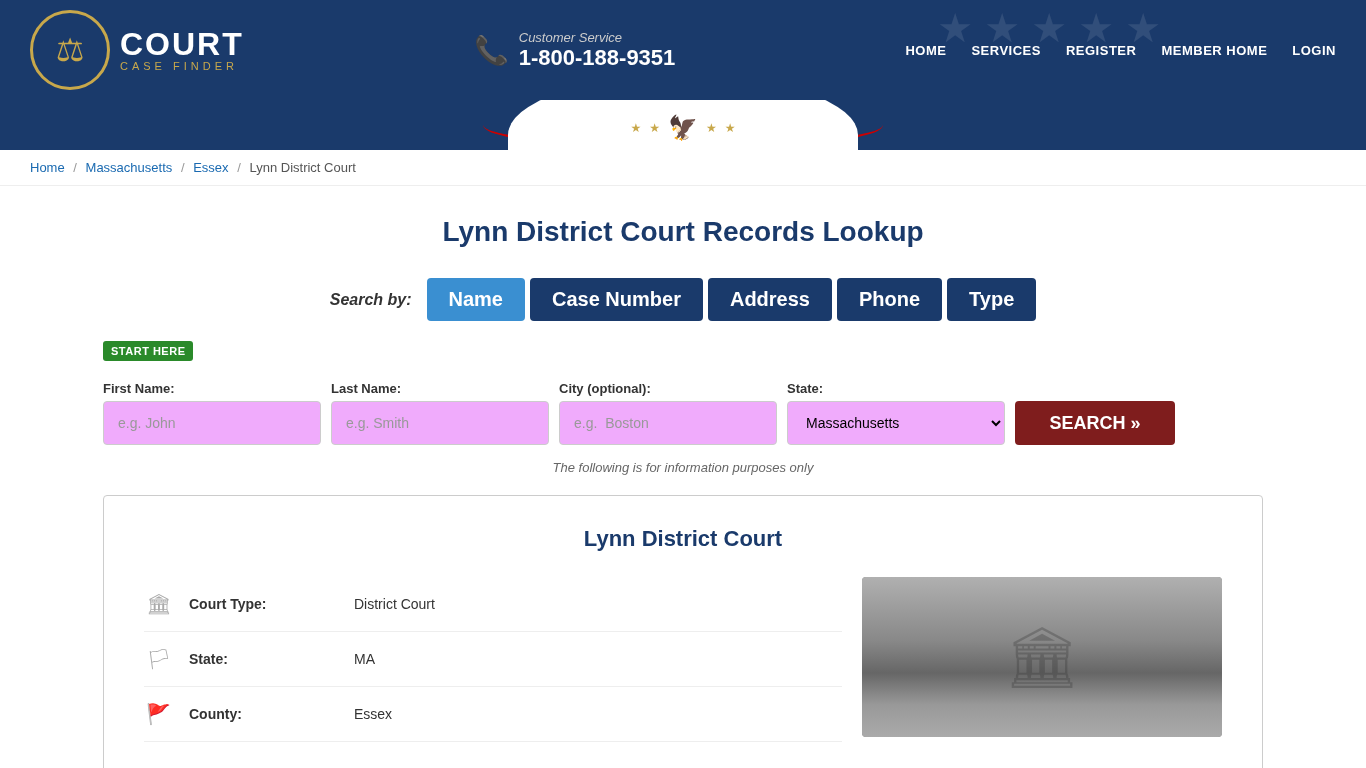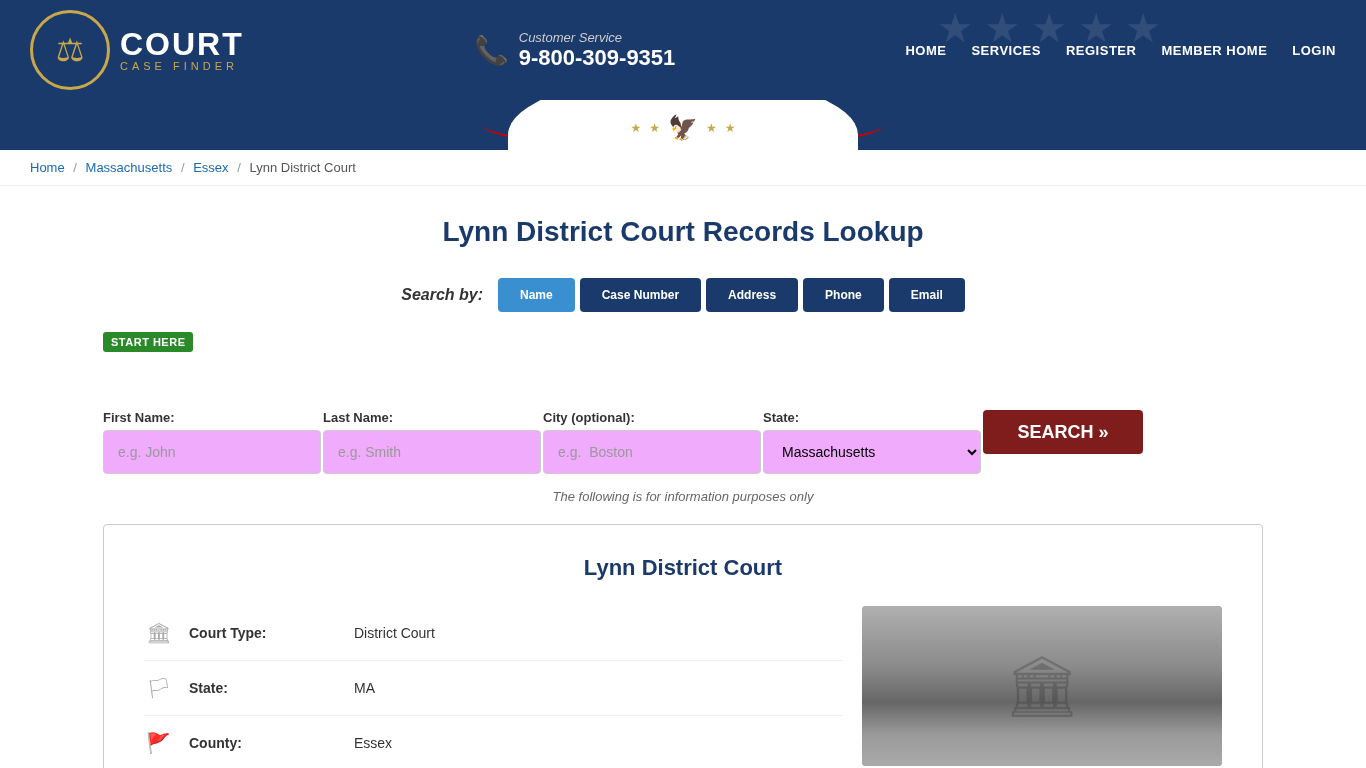--- a/index.html
+++ b/index.html
@@ -127,21 +127,21 @@
       font-style: italic;
       font-size: 16px;
       color: #333;
       margin-right: 10px;
     }
     .search-tab {
       padding: 10px 22px;
       border: none;
       border-radius: 4px;
       cursor: pointer;
-      font-size: 12px;
+      font-size: 20px;
       font-weight: bold;
       color: #fff;
     }
     .search-tab.active { background: #3a8fd1; }
     .search-tab.inactive { background: #1a3a6b; }
 
     
     .start-here {
       display: inline-block;
       background: #2a8a2a;
@@ -151,23 +151,23 @@
       padding: 4px 8px;
       border-radius: 3px;
       margin-bottom: 20px;
       text-transform: uppercase;
       letter-spacing: 0.5px;
     }
 
     
     .search-form {
       display: flex;
-      gap: 2px;
+      align-items: flex-end;
+      gap: 10px;
       margin-bottom: 15px;
-      margin-top: 38px;
     }
     .form-field {
       display: flex;
       flex-direction: column;
       gap: 5px;
     }
     .form-field label {
       font-size: 13px;
       font-weight: bold;
       color: #333;
@@ -349,21 +349,21 @@
     <div class="logo-text-block">
       <span class="logo-court">COURT</span>
       <span class="logo-sub">CASE FINDER</span>
     </div>
   </div>
 
   <div class="phone-area">
     <span class="phone-icon">📞</span>
     <div>
       <div class="phone-label">Customer Service</div>
-      <div class="phone-number">9-800-309-9351</div>
+      <div class="phone-number">1-800-188-9351</div>
     </div>
   </div>
 
   <nav class="nav-area">
     <a class="nav-item" href="#">HOME</a>
     <a class="nav-item" href="#">SERVICES</a>
     <a class="nav-item" href="#">REGISTER</a>
     <a class="nav-item" href="#">MEMBER HOME</a>
     <a class="nav-item" href="#">LOGIN</a>
   </nav>
@@ -395,21 +395,21 @@
 
   <h1 class="page-title">Lynn District Court Records Lookup</h1>
 
   
   <div class="search-by-row">
     <span class="search-by-label">Search by:</span>
     <button class="search-tab active">Name</button>
     <button class="search-tab inactive">Case Number</button>
     <button class="search-tab inactive">Address</button>
     <button class="search-tab inactive">Phone</button>
-    <button class="search-tab inactive">Email</button>
+    <button class="search-tab inactive">Type</button>
   </div>
 
   
   <span class="start-here">START HERE</span>
 
   
   <div class="search-form">
     <div class="form-field first-name">
       <label>First Name:</label>
       <input type="text" placeholder="e.g. John" style="">

